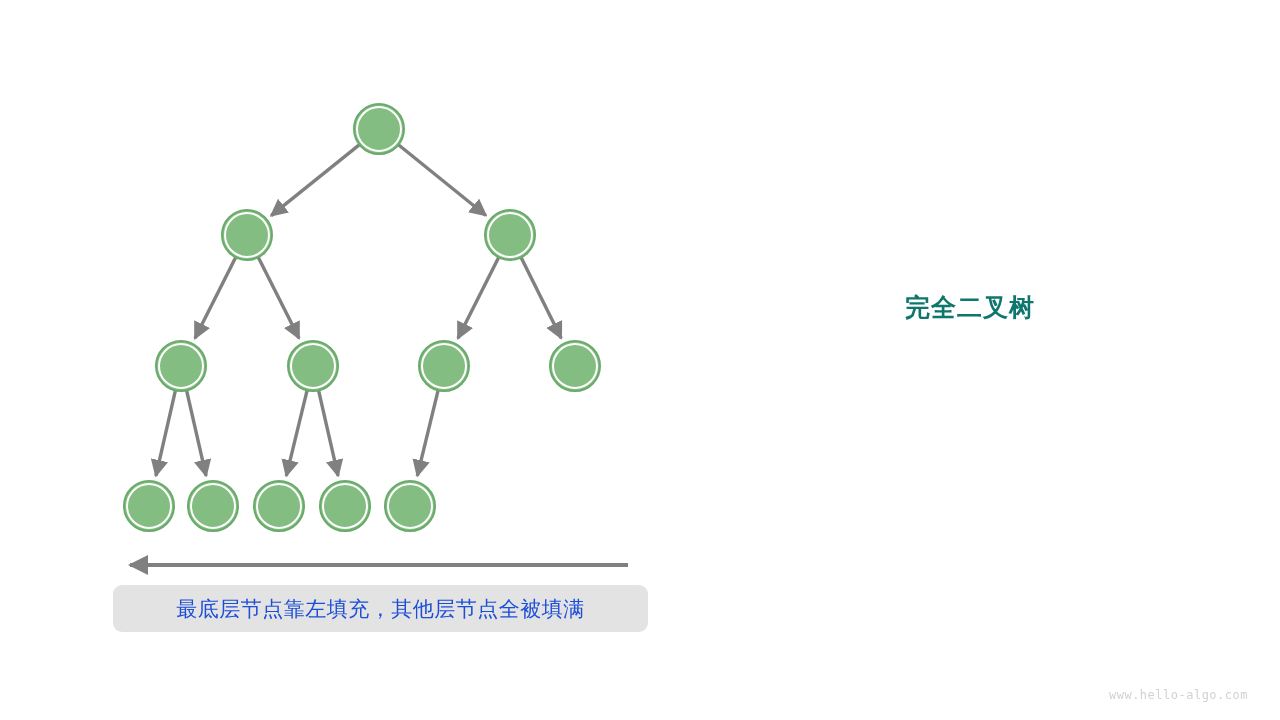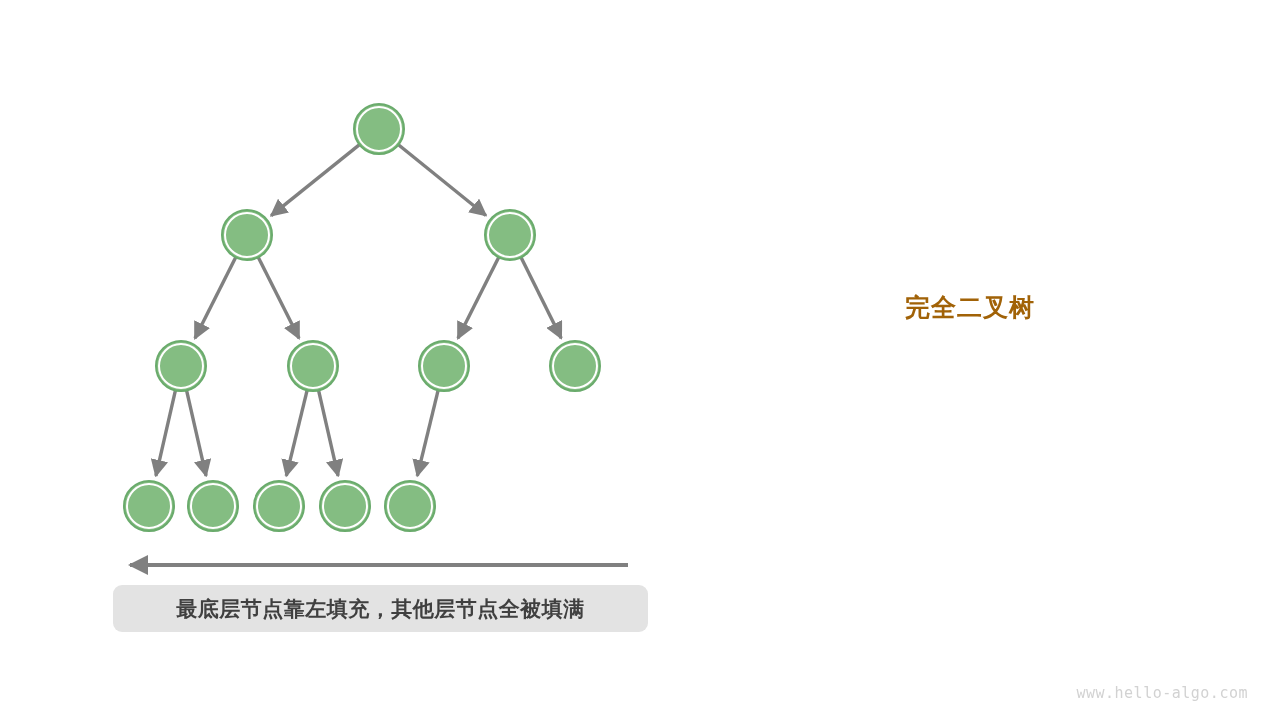--- a/index.html
+++ b/index.html
@@ -25,21 +25,21 @@
     position: absolute;
     left: 760px;
     top: 290px;
     width: 420px;
     text-align: center;
   }
   .label-title {
     font-family: "Liberation Sans", sans-serif;
     font-size: 25px;
     font-weight: bold;
-    color: #a16207;
+    color: #0f766e;
     letter-spacing: 1px;
     line-height: 34px;
   }
   .label-sub {
     font-family: "DejaVu Sans Mono", "Liberation Mono", monospace;
     font-size: 21px;
     color: #2f2f2f;
     line-height: 30px;
     margin-top: 15px;
     letter-spacing: 0px;
@@ -53,31 +53,31 @@
     background: #e3e3e3;
     border-radius: 9px;
     box-sizing: border-box;
     display: flex;
     align-items: center;
     justify-content: center;
   }
   .caption-text {
     font-family: "Liberation Sans", sans-serif;
     font-size: 21px;
-    font-weight: bold;
-    color: #404040;
+    font-weight: normal;
+    color: #1d4ed8;
     letter-spacing: 0.5px;
     white-space: nowrap;
   }
   .watermark {
     position: absolute;
     right: 32px;
     bottom: 18px;
     font-family: "DejaVu Sans Mono", "Liberation Mono", monospace;
-    font-size: 15px;
+    font-size: 12px;
     color: #d2d2d2;
     letter-spacing: 0.5px;
   }
 </style>
 </head>
 <body>
 
 <svg id="canvas" viewBox="0 0 1280 720">
   <defs>
     <marker id="arrowhead" viewBox="0 0 10 10" refX="9" refY="5" markerWidth="5.2" markerHeight="5.2" orient="auto-start-reverse">

